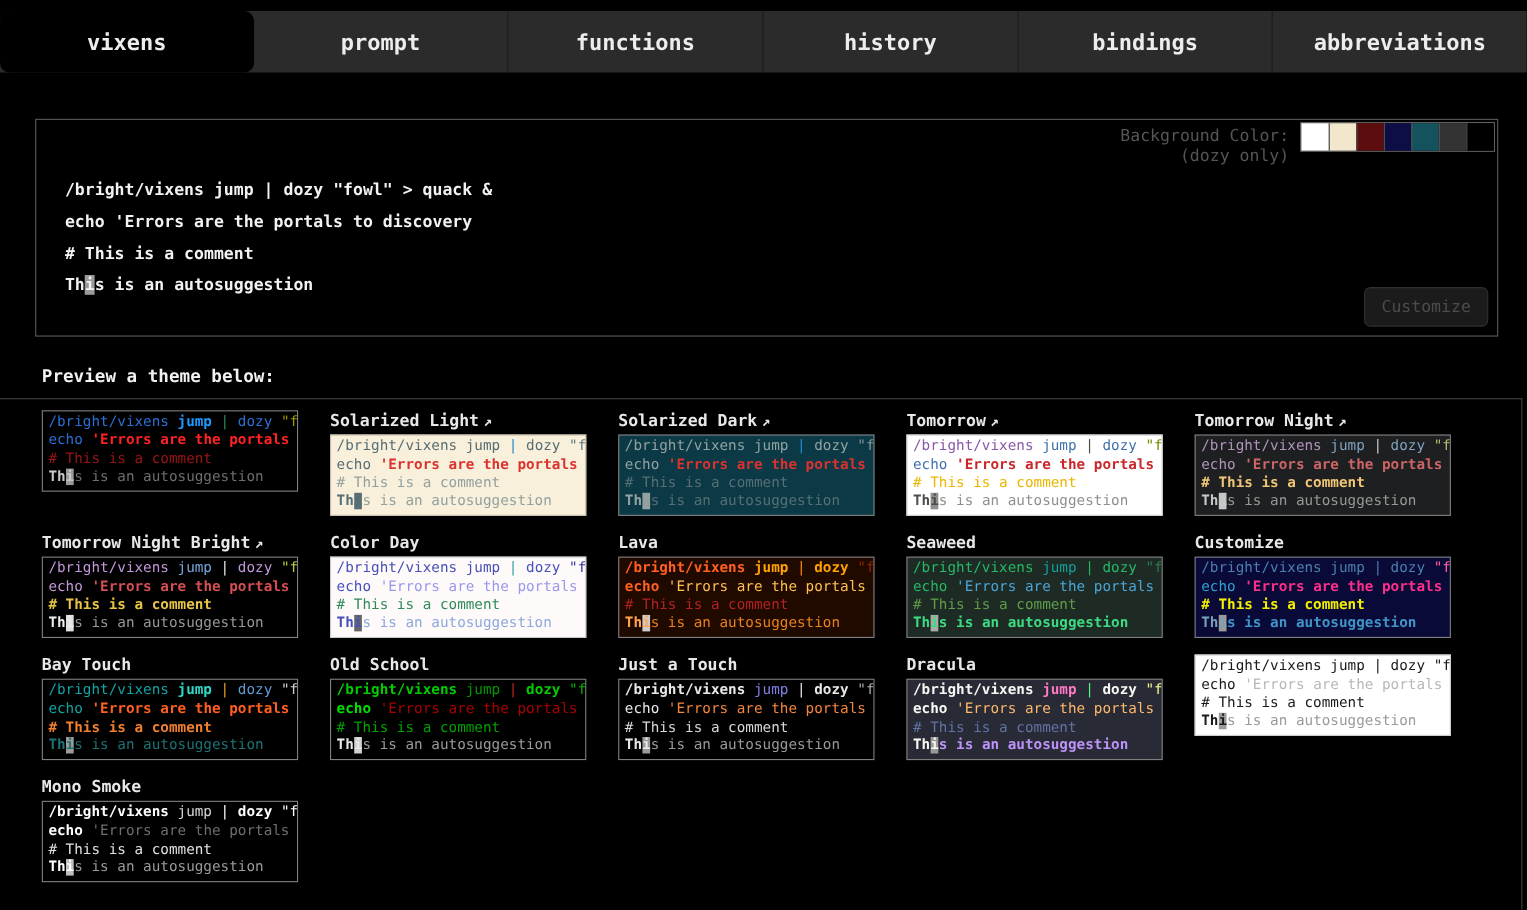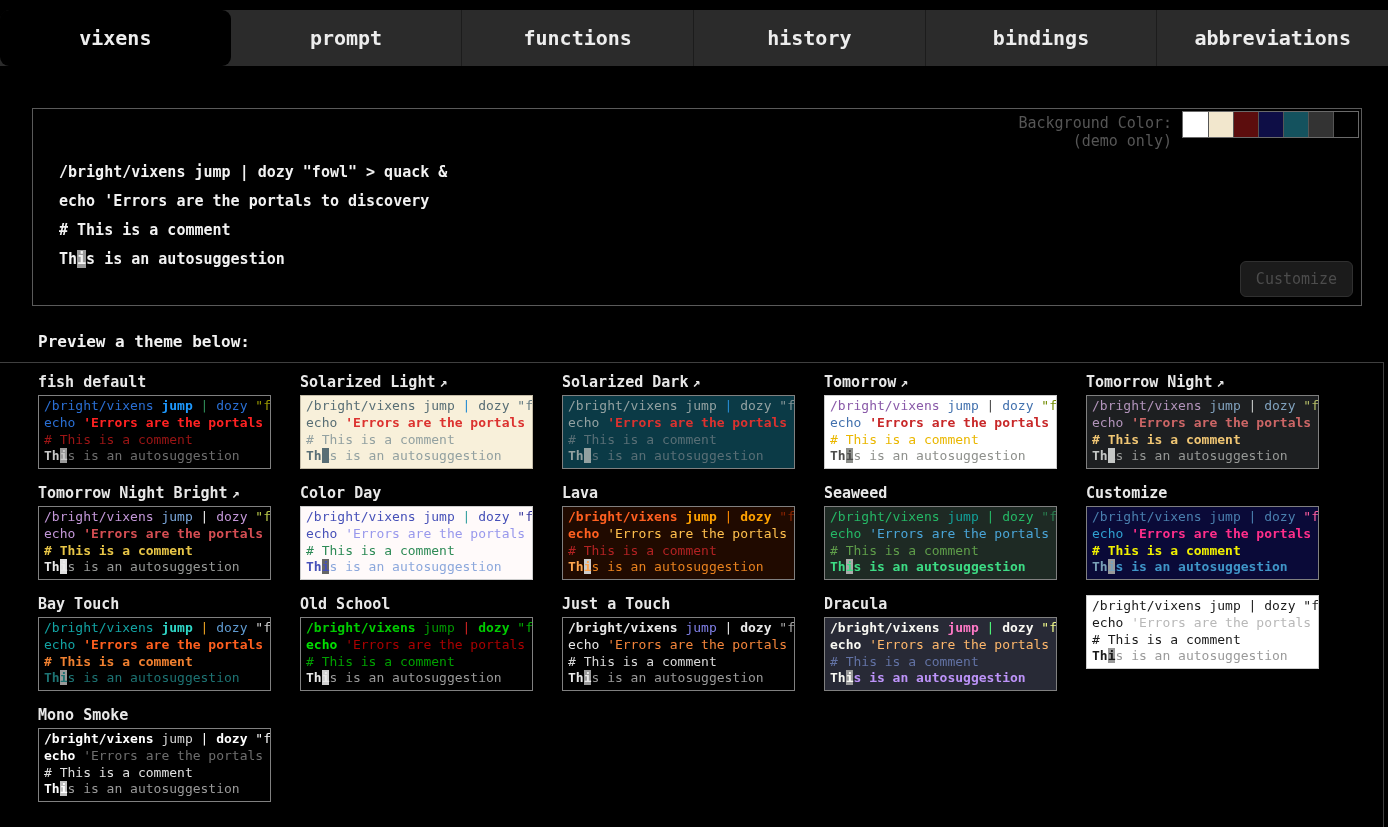--- a/index.html
+++ b/index.html
@@ -60,21 +60,21 @@
       <div class="tab">functions</div>
       <div class="tab">history</div>
       <div class="tab">bindings</div>
       <div class="tab">abbreviations</div>
     </div>
 
   <div class="terminal">
     <div class="bg-row">
       <div class="bg-label">
         <div>Background Color:</div>
-        <div>(demo only)</div>
+        <div>(dozy only)</div>
       </div>
       <div class="swatches">
           <div class="swatch" style="background: rgb(255, 255, 255);"></div>
           <div class="swatch" style="background: rgb(242, 231, 205); border-left: 1px solid rgb(85, 85, 85);"></div>
           <div class="swatch" style="background: rgb(92, 13, 13); border-left: 1px solid rgb(85, 85, 85);"></div>
           <div class="swatch" style="background: rgb(14, 14, 70); border-left: 1px solid rgb(85, 85, 85);"></div>
           <div class="swatch" style="background: rgb(20, 82, 94); border-left: 1px solid rgb(85, 85, 85);"></div>
           <div class="swatch" style="background: rgb(51, 51, 51); border-left: 1px solid rgb(85, 85, 85);"></div>
           <div class="swatch" style="background: rgb(0, 0, 0); border-left: 1px solid rgb(85, 85, 85);"></div>
         </div>
@@ -86,21 +86,20 @@
         <div class="sample-line"><span style="color: rgb(242, 242, 242); font-weight: bold;">Th</span><span class="cursor-block" style="color: rgb(242, 242, 242); font-weight: bold; background: rgb(154, 154, 154);">i</span><span style="color: rgb(242, 242, 242); font-weight: bold;">s is an autosuggestion</span></div>
       </div>
     <button class="customize">Customize</button>
   </div>
 
   <div class="heading">Preview a theme below:</div>
 
   <div class="themes">
     <div class="grid">
         <div class="cell">
-          <div class="theme-title"><span>fish default</span></div>
           <div class="card" style="background: rgb(0, 0, 0); border-color: rgb(128, 128, 128);">
             <div class="sample-line"><span style="color: rgb(42, 111, 212); font-weight: normal;">/bright/vixens</span><span style="color: rgb(42, 111, 212); font-weight: normal;"> </span><span style="color: rgb(30, 154, 255); font-weight: bold;">jump</span><span style="color: rgb(30, 154, 255); font-weight: bold;"> </span><span style="color: rgb(46, 139, 87); font-weight: normal;">|</span><span style="color: rgb(46, 139, 87); font-weight: normal;"> </span><span style="color: rgb(42, 111, 212); font-weight: normal;">dozy</span><span style="color: rgb(42, 111, 212); font-weight: normal;"> </span><span style="color: rgb(153, 153, 0); font-weight: normal;">"fowl" &gt; quack &amp;</span></div>
             <div class="sample-line"><span style="color: rgb(42, 111, 212); font-weight: normal;">echo</span><span style="color: rgb(42, 111, 212); font-weight: normal;"> </span><span style="color: rgb(255, 34, 34); font-weight: bold;">'Errors are the portals to discovery</span></div>
             <div class="sample-line"><span style="color: rgb(156, 21, 21); font-weight: normal;"># This is a comment</span></div>
             <div class="sample-line"><span style="color: rgb(200, 200, 200); font-weight: bold;">Th</span><span class="cursor-block" style="color: rgb(200, 200, 200); font-weight: bold; background: rgb(154, 154, 154);">i</span><span style="color: rgb(109, 109, 109); font-weight: normal;">s is an autosuggestion</span></div>
           </div>
         </div>
         <div class="cell">
           <div class="theme-title"><span>Solarized Light</span><span class="ext-arrow">↗</span></div>
           <div class="card" style="background: rgb(248, 240, 218); border-color: rgb(196, 188, 168);">

